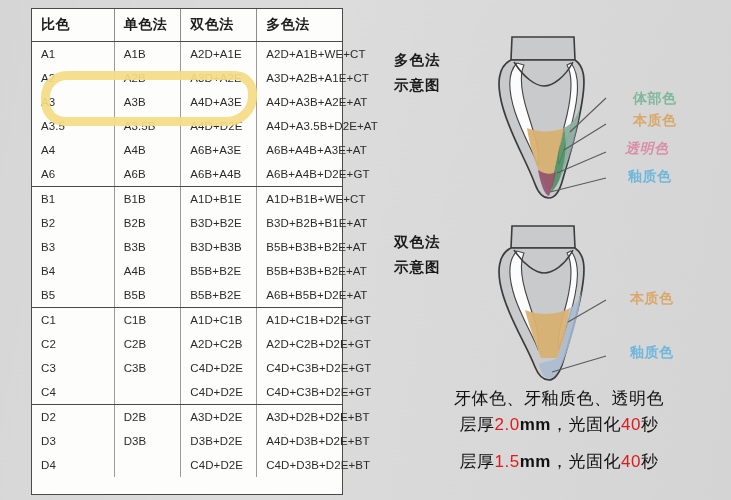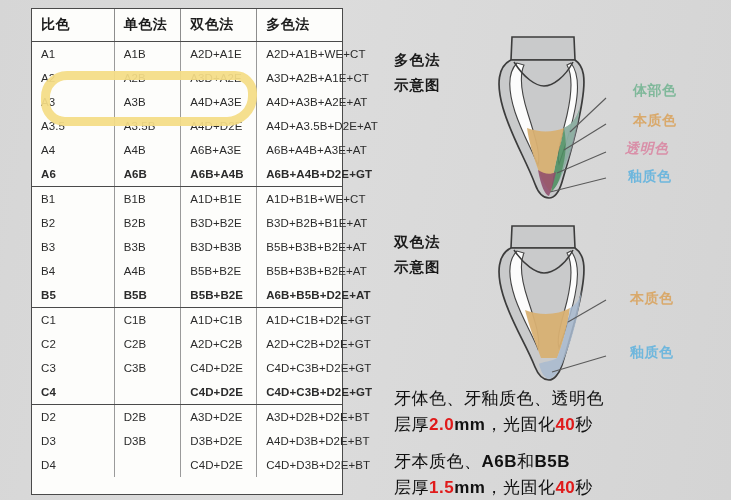--- a/index.html
+++ b/index.html
@@ -65,21 +65,20 @@
     height: 24.2px;
     box-sizing: border-box;
     font-size: 11.5px;
     letter-spacing: 0.1px;
     white-space: nowrap;
     vertical-align: middle;
   }
   table.shade td:last-child { border-right: none; }
   table.shade tr.group-end td {
     border-bottom: 1.6px solid #4a4a4a;
-    font-weight: bold;
   }
   table.shade tr:last-child td { border-bottom: none; }
 
   
   .highlight-ring {
     position: absolute;
     left: 9px;
     top: 62px;
     width: 216px;
     height: 55px;
@@ -123,30 +122,30 @@
 
   
   .notes {
     position: absolute;
     left: 14px;
     top: 386px;
     width: 330px;
     font-family: "DejaVu Serif", "Liberation Serif", serif;
     color: #111111;
   }
-  .note-block { margin-bottom: 12px; }
+  .note-block { margin-bottom: 12px; text-align: center; }
   .note-line {
     font-size: 17px;
     line-height: 1.5;
     letter-spacing: 0.5px;
     white-space: nowrap;
   }
   .note-line .em-red {
     color: #e01a1a;
-    font-weight: 700;
+    font-weight: 400;
     font-family: "Liberation Sans", sans-serif;
   }
   .note-line .em-bold {
     font-weight: 700;
     font-family: "Liberation Sans", sans-serif;
   }
   .note-line .unit {
     font-family: "Liberation Sans", sans-serif;
     font-weight: 700;
     margin-top: 28px;
@@ -319,21 +318,21 @@
 
       <path d="M86 96 C95 92 100 84 102 74 C100 98 93 122 85 142 C81 152 76 162 71 166
                C77 160 82 148 85 134 C89 118 88 106 86 96 Z" fill="#b9c4cf" stroke="none" opacity="0.55"></path>
 
       <line x1="92" y1="100" x2="128" y2="66" stroke="#5a5a5a" stroke-width="1.1"></line>
       <line x1="86" y1="118" x2="128" y2="92" stroke="#5a5a5a" stroke-width="1.1"></line>
       <line x1="79" y1="141" x2="128" y2="120" stroke="#5a5a5a" stroke-width="1.1"></line>
       <line x1="72" y1="160" x2="128" y2="146" stroke="#5a5a5a" stroke-width="1.1"></line>
     </svg>
 
-    <div class="lbl" style="left: 253px; top: 82px; color: rgb(127, 184, 154);">体部色</div>
+    <div class="lbl" style="left: 253px; top: 90px; color: rgb(127, 184, 154);">体部色</div>
     <div class="lbl" style="left: 253px; top: 112px; color: rgb(217, 169, 107);">本质色</div>
     <div class="lbl" style="left: 245px; top: 140px; color: rgb(217, 143, 168); font-style: italic;">透明色</div>
     <div class="lbl" style="left: 248px; top: 168px; color: rgb(111, 183, 221);">釉质色</div>
 
     <div class="diagram-title" style="left:14px; top:230px;">
       <span class="l2">双色法</span>
       <span class="l2">示意图</span>
     </div>
 
     <svg class="tooth-svg" style="left:98px; top:222px;" width="130" height="160" viewBox="0 0 130 160">
@@ -362,22 +361,19 @@
 
       <div class="note-block">
         <div class="note-line">牙体色、牙釉质色、透明色</div>
         <div class="note-line">
           <span>层厚</span><span class="em-red">2.0</span><span class="unit">mm</span><span>，</span><span>光固化</span><span class="em-red">40</span><span>秒</span>
         </div>
       </div>
 
       <div class="note-block">
         <div class="note-line">
-          <span>牙本质色、</span><span class="em-bold">A6B</span><span>和</span><span class="em-bold">B5B</span>
-        </div>
-        <div class="note-line">
           <span>层厚</span><span class="em-red">1.5</span><span class="unit">mm</span><span>，</span><span>光固化</span><span class="em-red">40</span><span>秒</span>
         </div>
       </div>
 
     </div>
   </div>
 </div>
 
 </body></html>

